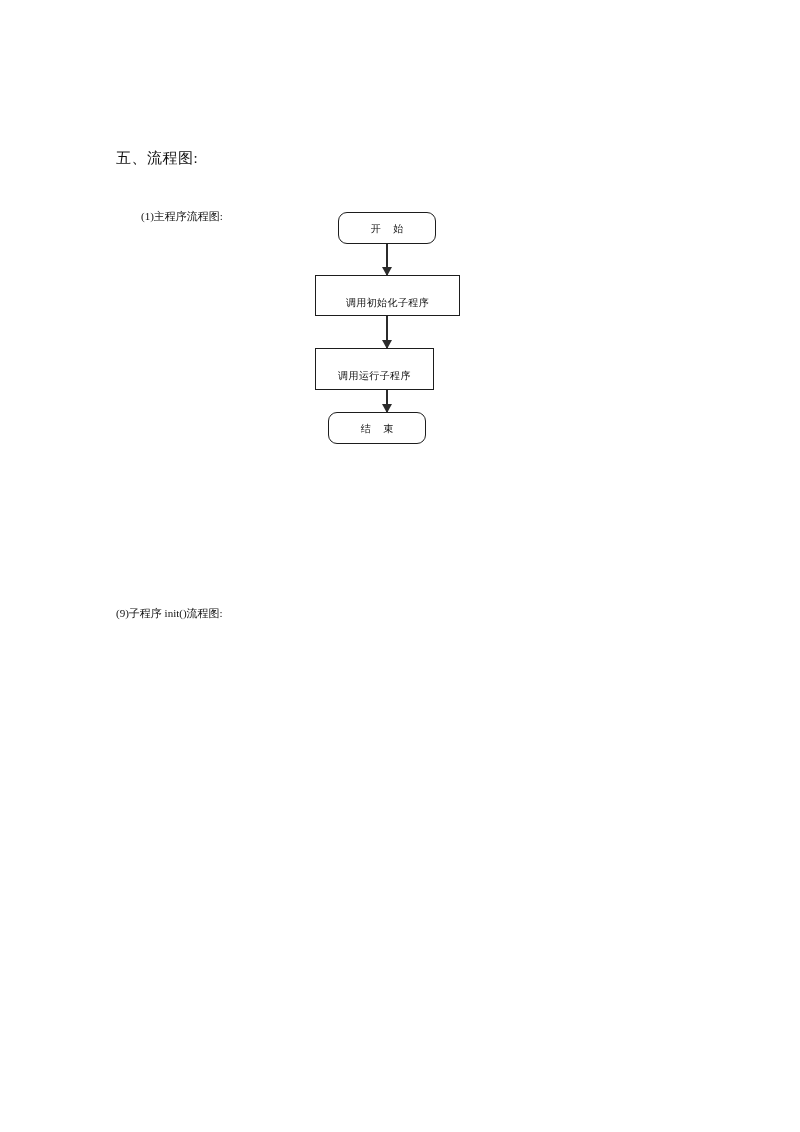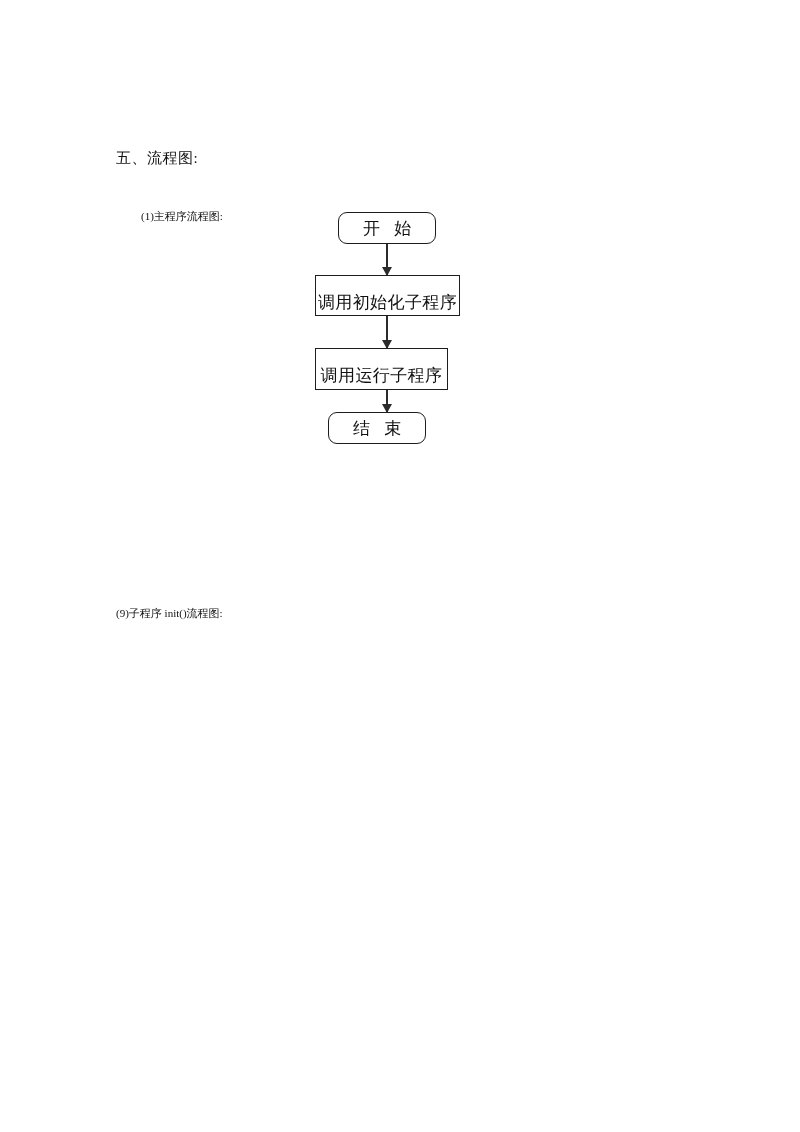--- a/index.html
+++ b/index.html
@@ -54,21 +54,21 @@
     width: 800px;
     height: 1132px;
     pointer-events: none;
   }
 
   .node {
     position: absolute;
     box-sizing: border-box;
     border: 1.4px solid #1d1d1d;
     background: #ffffff;
-    font-size: 17px;
+    font-size: 10px;
     line-height: 19px;
     color: #111111;
     white-space: nowrap;
   }
 
   
   .node.terminator {
     border-radius: 9px;
     display: flex;
     align-items: center;
@@ -82,21 +82,21 @@
     text-align: center;
     padding-top: 17px;
   }
   .node.process .node-label {
     display: inline-block;
     letter-spacing: 0.4px;
   }
 
   #node-start   { left: 338px; top: 212px; width: 98px;  height: 32px; }
   #node-init    { left: 315px; top: 275px; width: 145px; height: 41px; }
-  #node-run     { left: 315px; top: 348px; width: 133px; height: 42px; }
+  #node-run     { left: 315px; top: 348px; width: 119px; height: 42px; }
   #node-end     { left: 328px; top: 412px; width: 98px;  height: 32px; }
 
   
   .connector {
     position: absolute;
     left: 386px;
     width: 1.6px;
     background: #2b2b2b;
   }
   .connector::after {

